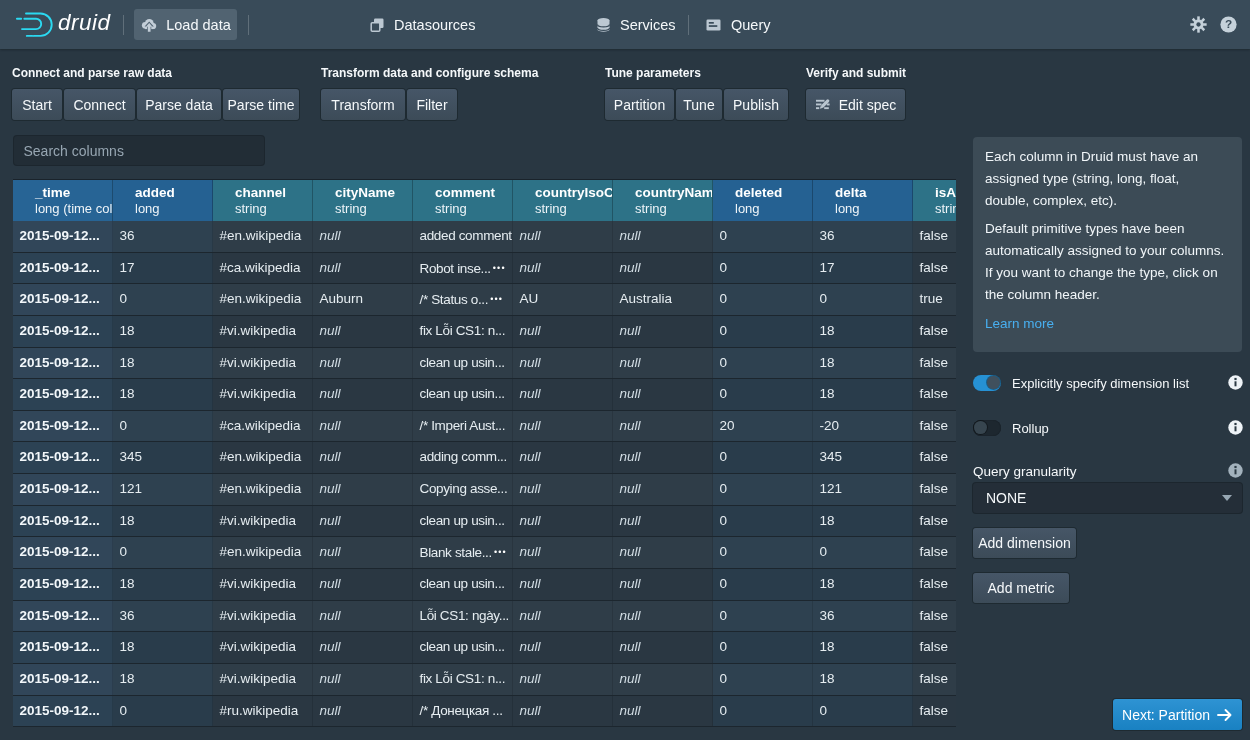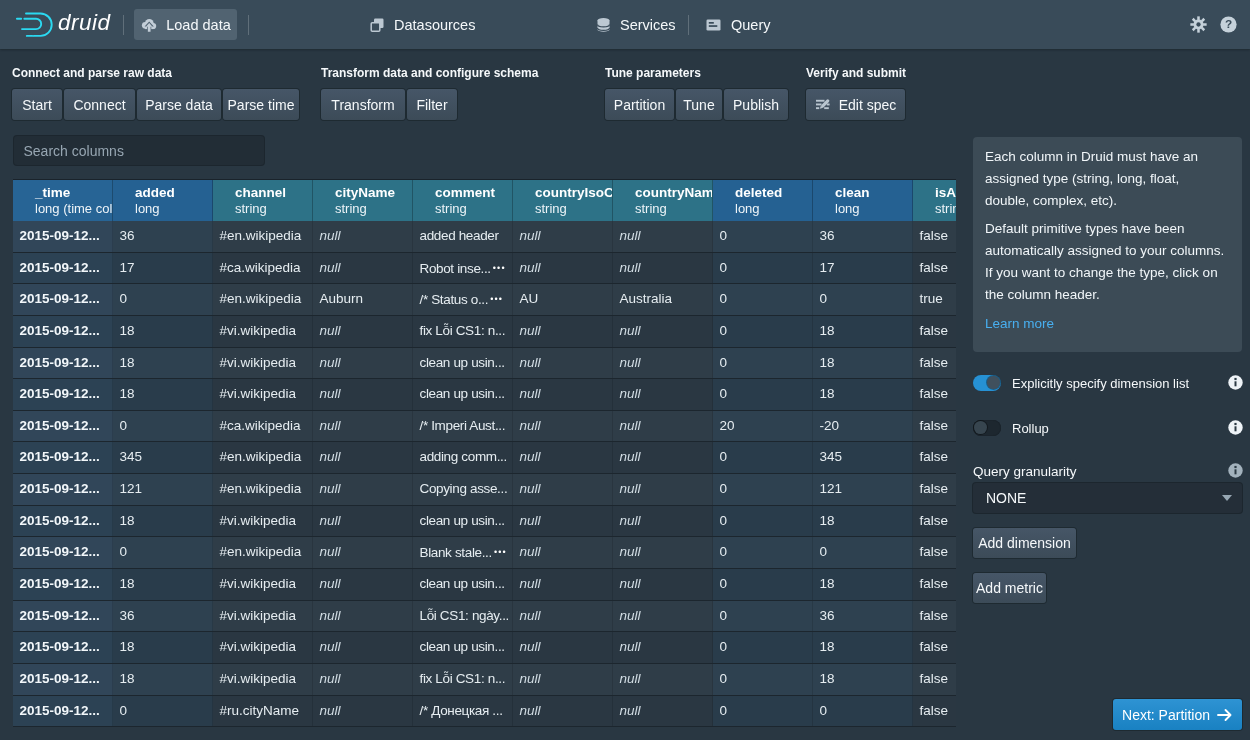--- a/index.html
+++ b/index.html
@@ -210,34 +210,34 @@
         </div>
         <div class="hcell hs" style="width:100px">
           <div class="h1">countryName</div>
           <div class="h2">string</div>
         </div>
         <div class="hcell hl" style="width:100px">
           <div class="h1">deleted</div>
           <div class="h2">long</div>
         </div>
         <div class="hcell hl" style="width:100px">
-          <div class="h1">clean</div>
+          <div class="h1">delta</div>
           <div class="h2">long</div>
         </div>
         <div class="hcell hs" style="width:100px">
           <div class="h1">isAnonymous</div>
           <div class="h2">string</div>
         </div>
       </div>
 <div class="row odd">
         <div class="cell kt b" style="width:100px">2015-09-12...</div>
         <div class="cell kl" style="width:100px">36</div>
         <div class="cell ks" style="width:100px">#en.wikipedia</div>
         <div class="cell ks" style="width:100px"><span class="nul">null</span></div>
-        <div class="cell ks cm" style="width:100px">added header</div>
+        <div class="cell ks cm" style="width:100px">added comment</div>
         <div class="cell ks" style="width:100px"><span class="nul">null</span></div>
         <div class="cell ks" style="width:100px"><span class="nul">null</span></div>
         <div class="cell kl" style="width:100px">0</div>
         <div class="cell kl" style="width:100px">36</div>
         <div class="cell ks" style="width:100px">false</div>
       </div>
 <div class="row even">
         <div class="cell kt b" style="width:100px">2015-09-12...</div>
         <div class="cell kl" style="width:100px">17</div>
         <div class="cell ks" style="width:100px">#ca.wikipedia</div>
@@ -401,21 +401,21 @@
         <div class="cell ks cm" style="width:100px">fix Lỗi CS1: n...</div>
         <div class="cell ks" style="width:100px"><span class="nul">null</span></div>
         <div class="cell ks" style="width:100px"><span class="nul">null</span></div>
         <div class="cell kl" style="width:100px">0</div>
         <div class="cell kl" style="width:100px">18</div>
         <div class="cell ks" style="width:100px">false</div>
       </div>
 <div class="row even">
         <div class="cell kt b" style="width:100px">2015-09-12...</div>
         <div class="cell kl" style="width:100px">0</div>
-        <div class="cell ks" style="width:100px">#ru.cityName</div>
+        <div class="cell ks" style="width:100px">#ru.wikipedia</div>
         <div class="cell ks" style="width:100px"><span class="nul">null</span></div>
         <div class="cell ks cm" style="width:100px">/* Донецкая ...</div>
         <div class="cell ks" style="width:100px"><span class="nul">null</span></div>
         <div class="cell ks" style="width:100px"><span class="nul">null</span></div>
         <div class="cell kl" style="width:100px">0</div>
         <div class="cell kl" style="width:100px">0</div>
         <div class="cell ks" style="width:100px">false</div>
       </div>
 </div>
 <div id="callout">
@@ -445,21 +445,21 @@
 <div class="info" style="left:1228px;top:463px"><svg width="15" height="15" viewBox="0 0 15 15">
         <circle cx="7.5" cy="7.5" r="7.2" fill="#a3b2bd"></circle>
         <rect x="6.5" y="6.3" width="2" height="5" fill="#2c3a44"></rect>
         <rect x="6.4" y="2.9" width="2.2" height="2.2" fill="#2c3a44"></rect>
       </svg></div>
 <div id="select">
       <span>NONE</span>
       <div id="caret"></div>
     </div>
 <div class="gbtn" style="top:528px;width:103px">Add dimension</div>
-<div class="gbtn" style="top:573px;width:73px">Add metric</div>
+<div class="gbtn" style="top:573px;width:96px">Add metric</div>
 <div id="next">
       <span>Next: Partition</span>
       <svg width="17" height="16" viewBox="0 0 17 16">
         <g stroke="#fff" stroke-width="1.9" fill="none" stroke-linecap="round" stroke-linejoin="round">
           <path d="M2,8 H14"></path>
           <path d="M9.5,3 L14.5,8 L9.5,13"></path>
         </g>
       </svg>
     </div>
 </div>

